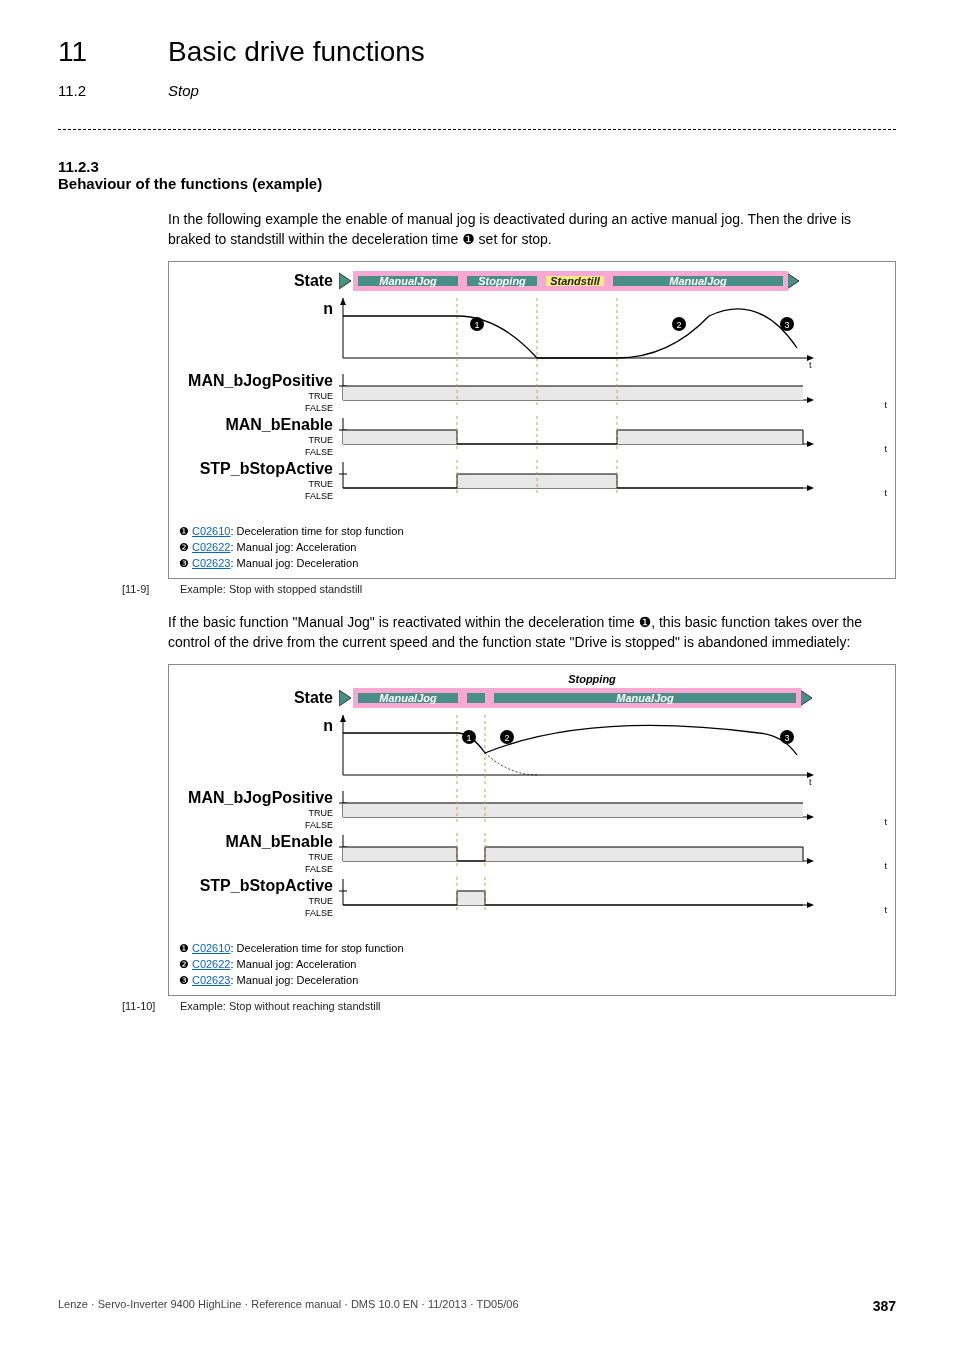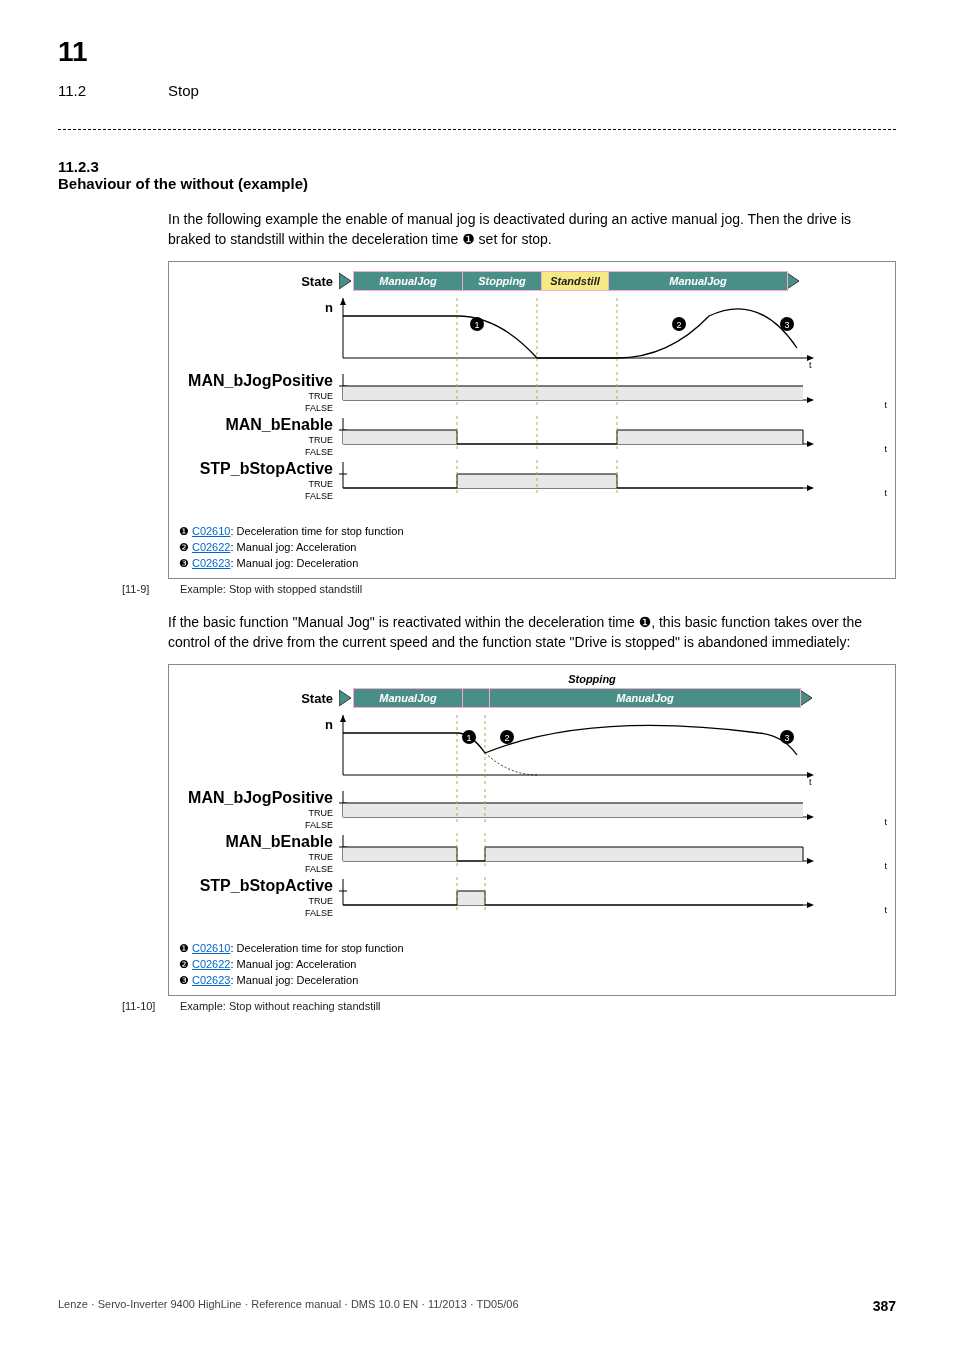--- a/index.html
+++ b/index.html
@@ -6,25 +6,25 @@
   body {
     width: 954px;
     height: 1350px;
     background: #fff;
     font-family: "Segoe UI", "Myriad Pro", Arial, sans-serif;
     color: #000;
     position: relative;
     padding: 36px 58px 0 58px;
   }
   .h1-row { display: flex; align-items: baseline; margin-bottom: 4px; }
-  .h1-num { font-size: 28px; font-weight: 700; width: 110px; }
+  .h1-num { font-size: 28px; font-weight: 400; width: 110px; }
   .h1-title { font-size: 28px; font-weight: 400; }
   .h2-row { display: flex; align-items: baseline; margin-bottom: 30px; margin-top: 14px; }
   .h2-num { font-size: 15px; font-weight: 400; width: 110px; }
-  .h2-title { font-size: 15px; font-weight: 400; }
+  .h2-title { font-size: 15px; font-weight: 400; font-style: italic; }
   .dashed-sep {
     border: none;
     border-top: 1.5px dashed #000;
     margin-bottom: 28px;
   }
   .h3-row { display: flex; align-items: baseline; margin-bottom: 18px; flex-direction: column; }
   .h3-num { font-size: 15px; font-weight: 700; width: 110px; }
   .h3-title { font-size: 15px; font-weight: 700; }
   .body-p {
     font-size: 14px;
@@ -49,34 +49,34 @@
   .caption-num { width: 58px; }
   .state-row {
     display: flex;
     align-items: center;
     height: 22px;
     margin-bottom: 6px;
   }
   .state-label {
     width: 160px;
     text-align: right;
-    font-size: 13px;
+    font-size: 16px;
     font-weight: 700;
     padding-right: 6px;
   }
   .state-cell {
     height: 20px;
     display: inline-flex;
     align-items: center;
     justify-content: center;
     font-size: 11px;
     font-weight: 700;
     font-style: italic;
     color: #fff;
-    border: 1px solid #f9a8d4;
+    border: 5px solid #f9a8d4;
     position: relative;
     margin-right: -1px;
   }
   .st-teal { background: #4a8f87; }
   .st-yellow { background: #f5ea83; color: #222; }
   .sig-row {
     display: flex;
     align-items: flex-start;
     margin-top: 2px;
   }
@@ -115,31 +115,32 @@
     font-size: 11px;
     color: #444;
   }
   .page-num { font-size: 14px; font-weight: 700; color: #000; }
 </style>
 </head>
 <body>
 
 <div class="h1-row">
   <div class="h1-num">11</div>
+  <div class="h1-title">Basic drive functions</div>
 </div>
 <div class="h2-row">
   <div class="h2-num">11.2</div>
   <div class="h2-title">Stop</div>
 </div>
 
 <hr class="dashed-sep">
 
 <div class="h3-row">
   <div class="h3-num">11.2.3</div>
-  <div class="h3-title">Behaviour of the without (example)</div>
+  <div class="h3-title">Behaviour of the functions (example)</div>
 </div>
 
 <p class="body-p">In the following example the enable of manual jog is deactivated during an active manual jog. Then the drive is braked to standstill within the deceleration time ❶ set for stop.</p>
 
 <div class="diagram-box">
   <div class="state-row">
     <div class="state-label">State</div>
     <svg width="14" height="20">
         <polygon points="0,2 12,10 0,18" fill="#4a8f87" stroke="#333"></polygon>
       </svg>

